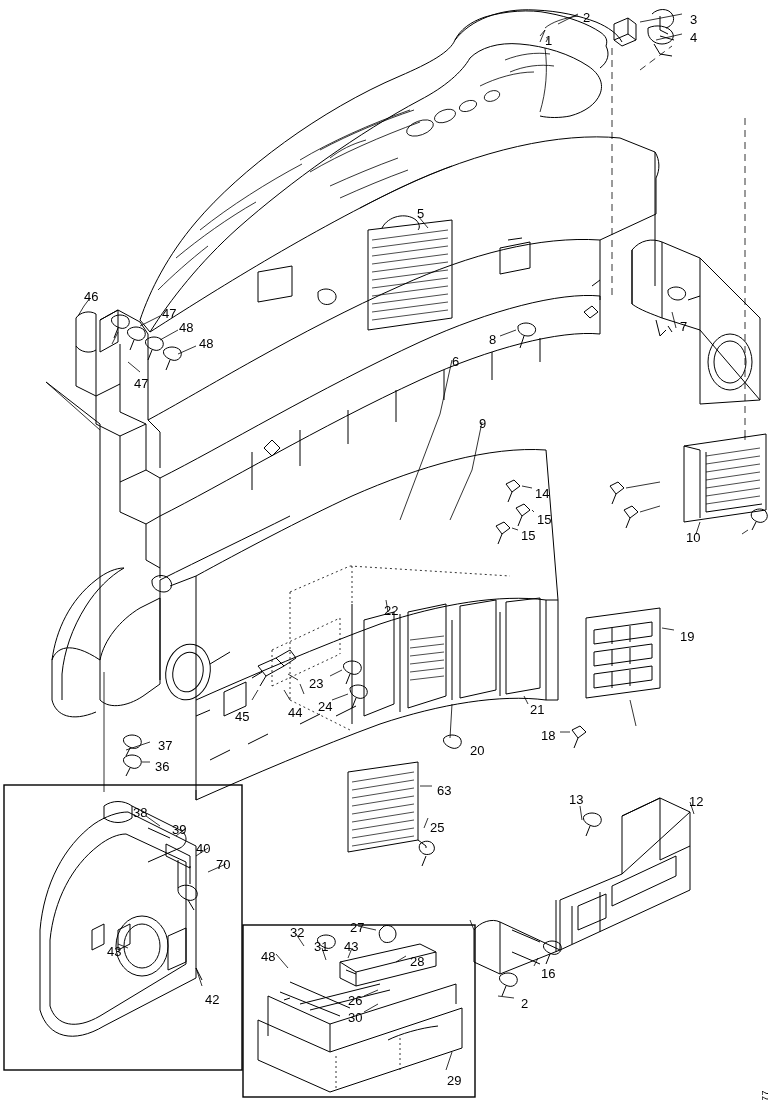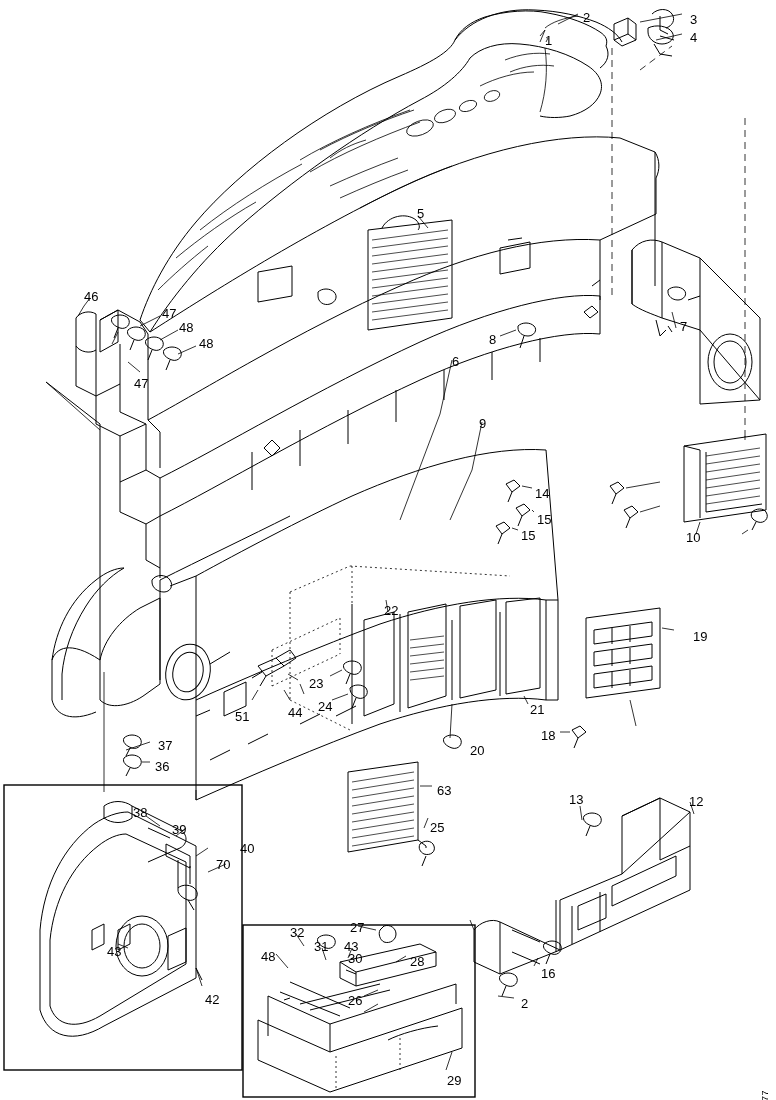--- a/index.html
+++ b/index.html
@@ -535,47 +535,47 @@
   <div class="callout" style="left:686px; top:531px;">10</div>
   <div class="callout" style="left:734px; top:533px;margin-left:44px;">11</div>
   <div class="callout" style="left:689px; top:795px;">12</div>
   <div class="callout" style="left:569px; top:793px;">13</div>
   <div class="callout" style="left:535px; top:487px;">14</div>
   <div class="callout" style="left:521px; top:529px;">15</div>
   <div class="callout" style="left:537px; top:513px;">15</div>
   <div class="callout" style="left:541px; top:967px;">16</div>
   <div class="callout" style="left:521px; top:997px;">2</div>
   <div class="callout" style="left:541px; top:729px;">18</div>
-  <div class="callout" style="left:680px; top:630px;margin-left:13px;">19</div>
+  <div class="callout" style="left:680px; top:630px;">19</div>
   <div class="callout" style="left:470px; top:744px;">20</div>
   <div class="callout" style="left:530px; top:703px;text-align:center;">21</div>
   <div class="callout" style="left:384px; top:604px;">22</div>
   <div class="callout" style="left:309px; top:677px;">23</div>
   <div class="callout" style="left:318px; top:700px;">24</div>
   <div class="callout" style="left:430px; top:821px;">25</div>
   <div class="callout" style="left:348px; top:994px;">26</div>
   <div class="callout" style="left:350px; top:921px;">27</div>
   <div class="callout" style="left:410px; top:955px;">28</div>
   <div class="callout" style="left:447px; top:1074px;">29</div>
-  <div class="callout" style="left:348px; top:952px;">30</div>
+  <div class="callout" style="left:348px; top:1011px;">30</div>
   <div class="callout" style="left:314px; top:940px;">31</div>
   <div class="callout" style="left:290px; top:926px;">32</div>
   <div class="callout" style="left:261px; top:950px;">48</div>
   <div class="callout" style="left:344px; top:940px;">43</div>
   <div class="callout" style="left:437px; top:784px;">63</div>
   <div class="callout" style="left:155px; top:760px;">36</div>
   <div class="callout" style="left:158px; top:739px;">37</div>
   <div class="callout" style="left:133px; top:806px;">38</div>
   <div class="callout" style="left:172px; top:823px;">39</div>
-  <div class="callout" style="left:196px; top:842px;padding-left:44px;">40</div>
+  <div class="callout" style="left:196px; top:842px;">40</div>
   <div class="callout" style="left:216px; top:858px;">70</div>
   <div class="callout" style="left:205px; top:993px;">42</div>
   <div class="callout" style="left:107px; top:945px;">43</div>
   <div class="callout" style="left:288px; top:706px;">44</div>
-  <div class="callout" style="left:235px; top:710px;">51</div>
+  <div class="callout" style="left:235px; top:710px;">45</div>
   <div class="callout" style="left:84px; top:290px;">46</div>
   <div class="callout" style="left:162px; top:307px;">47</div>
   <div class="callout" style="left:134px; top:377px;">47</div>
   <div class="callout" style="left:179px; top:321px;">48</div>
   <div class="callout" style="left:199px; top:337px;">48</div>
 
   <div class="sheet-code">130877</div>
 
 </div>
 

